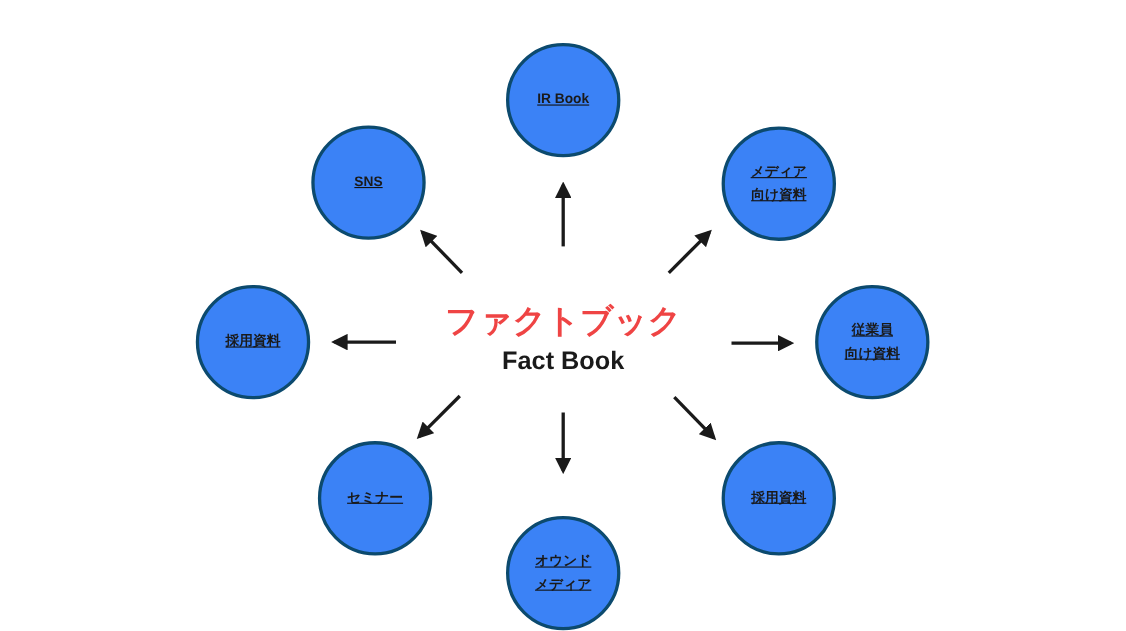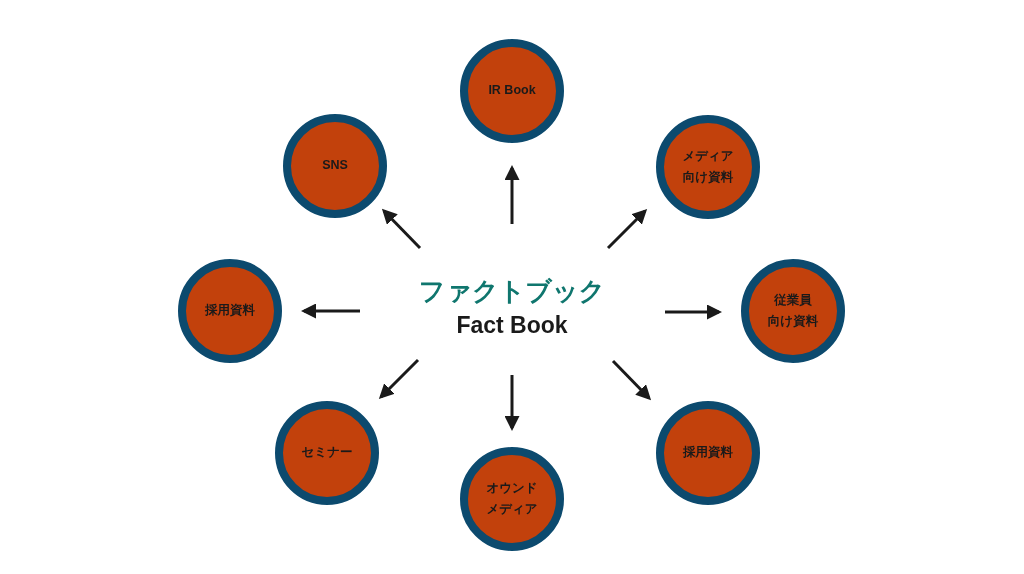--- a/index.html
+++ b/index.html
@@ -14,60 +14,61 @@
     height: 574px;
     background: #ffffff;
     overflow: hidden;
     color: #111111;
   }
   .node-circle {
     position: absolute;
     width: 104px;
     height: 104px;
     box-sizing: border-box;
-    border: 8px solid #0c4a6e;
+    border: 3px solid #0c4a6e;
     border-radius: 50%;
-    background: #c2410c;
+    background: #3b82f6;
     display: flex;
     flex-direction: column;
     align-items: center;
     justify-content: center;
     text-align: center;
+    text-decoration: underline;
   }
   .node-label {
     font-size: 12.5px;
     font-weight: bold;
     line-height: 1.7;
     color: #1a1a1a;
     white-space: nowrap;
   }
   
   .pos-top          { left: 460px; top: 39px;  }   
   .pos-top-right    { left: 656px; top: 115px; }   
   .pos-right        { left: 741px; top: 259px; text-align: center; }   
   .pos-bottom-right { left: 656px; top: 401px; justify-content: center; }   
-  .pos-bottom       { left: 460px; top: 447px; }   
-  .pos-bottom-left  { left: 275px; top: 401px; }   
+  .pos-bottom       { left: 460px; top: 469px; }   
+  .pos-bottom-left  { left: 289px; top: 401px; }   
   .pos-left         { left: 178px; top: 259px; }   
   .pos-top-left     { left: 283px; top: 114px; }   
 
   .center-block {
     position: absolute;
     left: 512px;
     top: 308px;
     transform: translate(-50%, -50%);
     display: flex;
     flex-direction: column;
     align-items: center;
     text-align: center;
   }
   .center-title-ja {
-    font-size: 26px;
+    font-size: 30px;
     font-weight: bold;
-    color: #0f766e;
+    color: #ef4444;
     line-height: 1.3;
     white-space: nowrap;
   }
   .center-title-en {
     font-size: 23px;
     font-weight: bold;
     color: #1a1a1a;
     line-height: 1.4;
     white-space: nowrap;
   }

